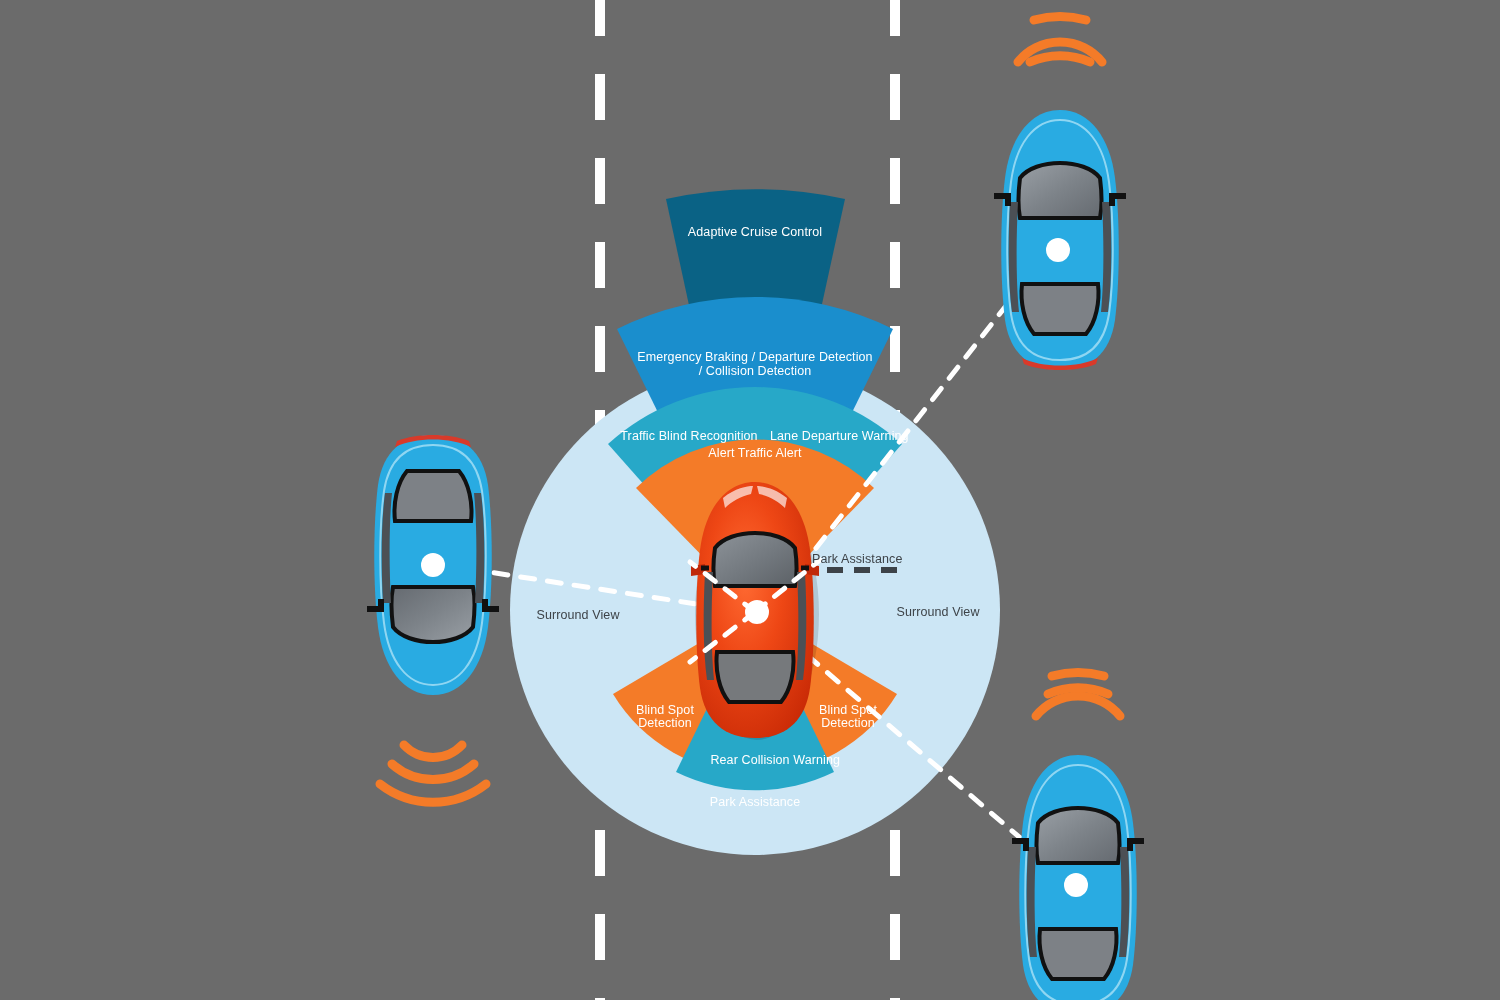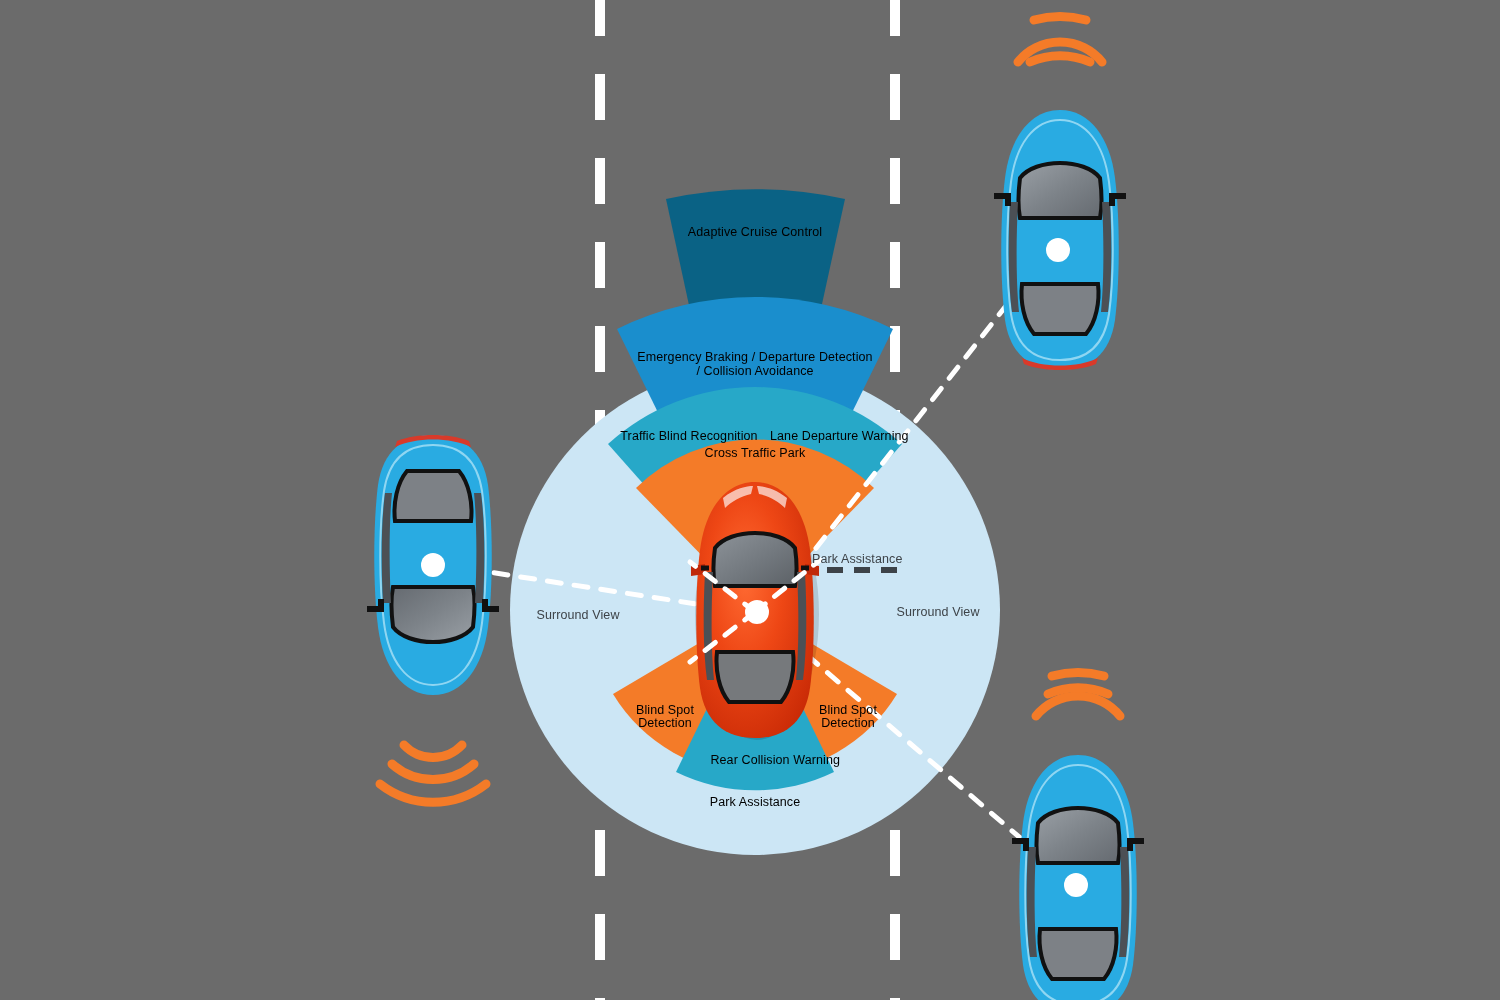--- a/index.html
+++ b/index.html
@@ -2,21 +2,21 @@
 <html><head>
 <meta charset="utf-8">
 <style>
   html,body{margin:0;padding:0;background:#6b6b6b;}
   body{width:1500px;height:1000px;overflow:hidden;
        font-family:"Liberation Sans","DejaVu Sans",sans-serif;}
   #stage{position:relative;width:1500px;height:1000px;background:#6b6b6b;overflow:hidden;}
   .lane{position:absolute;width:10px;background:transparent;}
   .lane i{display:block;width:10px;height:46px;background:#ffffff;margin-bottom:38px;}
   svg.layer{position:absolute;left:0;top:0;width:1500px;height:1000px;overflow:visible;}
-  .lbl{position:absolute;color:#000000;font-size:12.5px;line-height:15px;
+  .lbl{position:absolute;color:#ffffff;font-size:12.5px;line-height:15px;
        text-align:center;white-space:pre;letter-spacing:.1px;}
   .lbl.dark{color:#3d4348;}
 </style>
 </head>
 <body>
 
 <div id="stage">
 
   <div class="lane" id="lane-left" style="left:595px;top:-10px;height:1020px;">
       <i></i>
@@ -212,27 +212,27 @@
     <g fill="none" stroke="#f47b28" stroke-width="9" stroke-linecap="round">
       <path d="M 1036 716 A 54 54 0 0 1 1120 716"></path>
       <path d="M 1048 716 A 74 74 0 0 1 1108 716" transform="translate(0,-22)"></path>
       <path d="M 1052 676 A 100 100 0 0 1 1104 676"></path>
     </g>
   </svg>
 
   <div class="lbl" style="left:655px;top:225px;width:200px;">Adaptive Cruise Control</div>
 
   <div class="lbl" style="left:605px;top:350px;width:300px;">Emergency Braking / Departure Detection</div>
-  <div class="lbl" style="left:605px;top:364px;width:300px;">/ Collision Avoidance</div>
+  <div class="lbl" style="left:605px;top:364px;width:300px;">/ Collision Detection</div>
 
   <div class="lbl" style="left:620px;top:429px;width:138px;">Traffic Blind Recognition</div>
 
   <div class="lbl" style="left:755px;top:429px;width:138px;margin-left:15px;">Lane Departure Warning</div>
 
-  <div class="lbl" style="left:690px;top:446px;width:130px;">Cross Traffic Park</div>
+  <div class="lbl" style="left:690px;top:446px;width:130px;">Alert Traffic Alert</div>
 
   <div class="lbl" style="left:615px;top:703px;width:100px;">Blind Spot</div>
   <div class="lbl" style="left:615px;top:716px;width:100px;">Detection</div>
 
   <div class="lbl" style="left:798px;top:703px;width:100px;">Blind Spot</div>
   <div class="lbl" style="left:798px;top:716px;width:100px;">Detection</div>
 
   <div class="lbl" style="left:670px;top:753px;width:170px;text-align:right;">Rear Collision Warning</div>
 
   <div class="lbl" style="left:690px;top:795px;width:130px;">Park Assistance</div>

